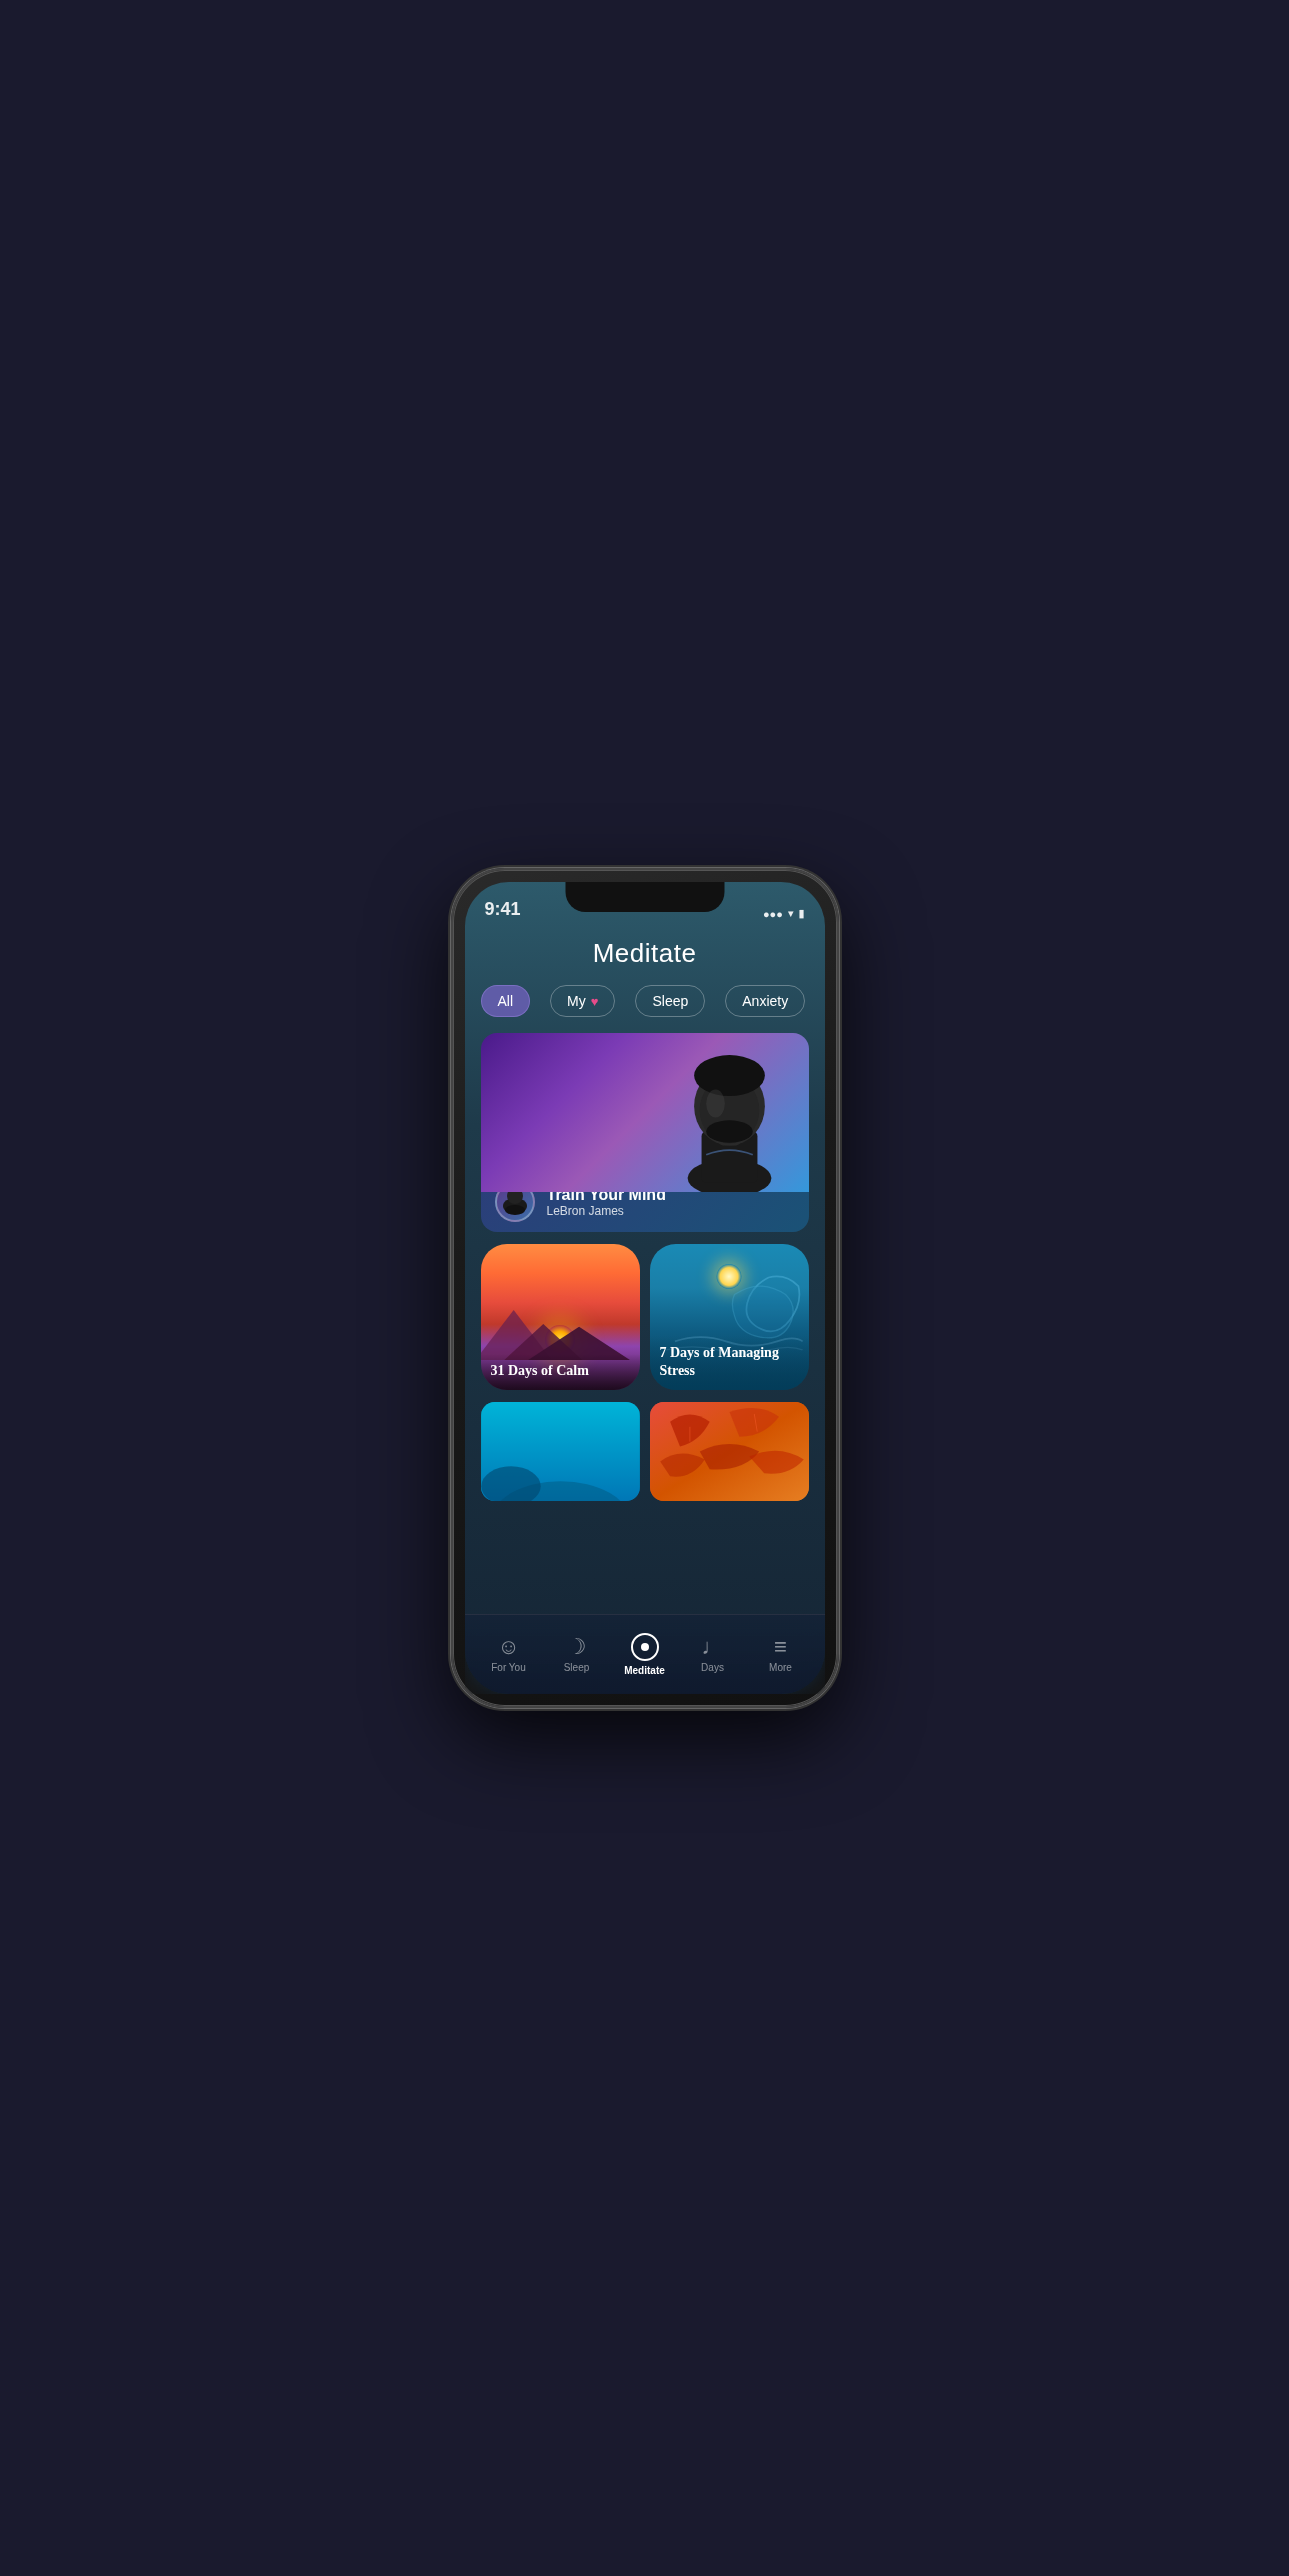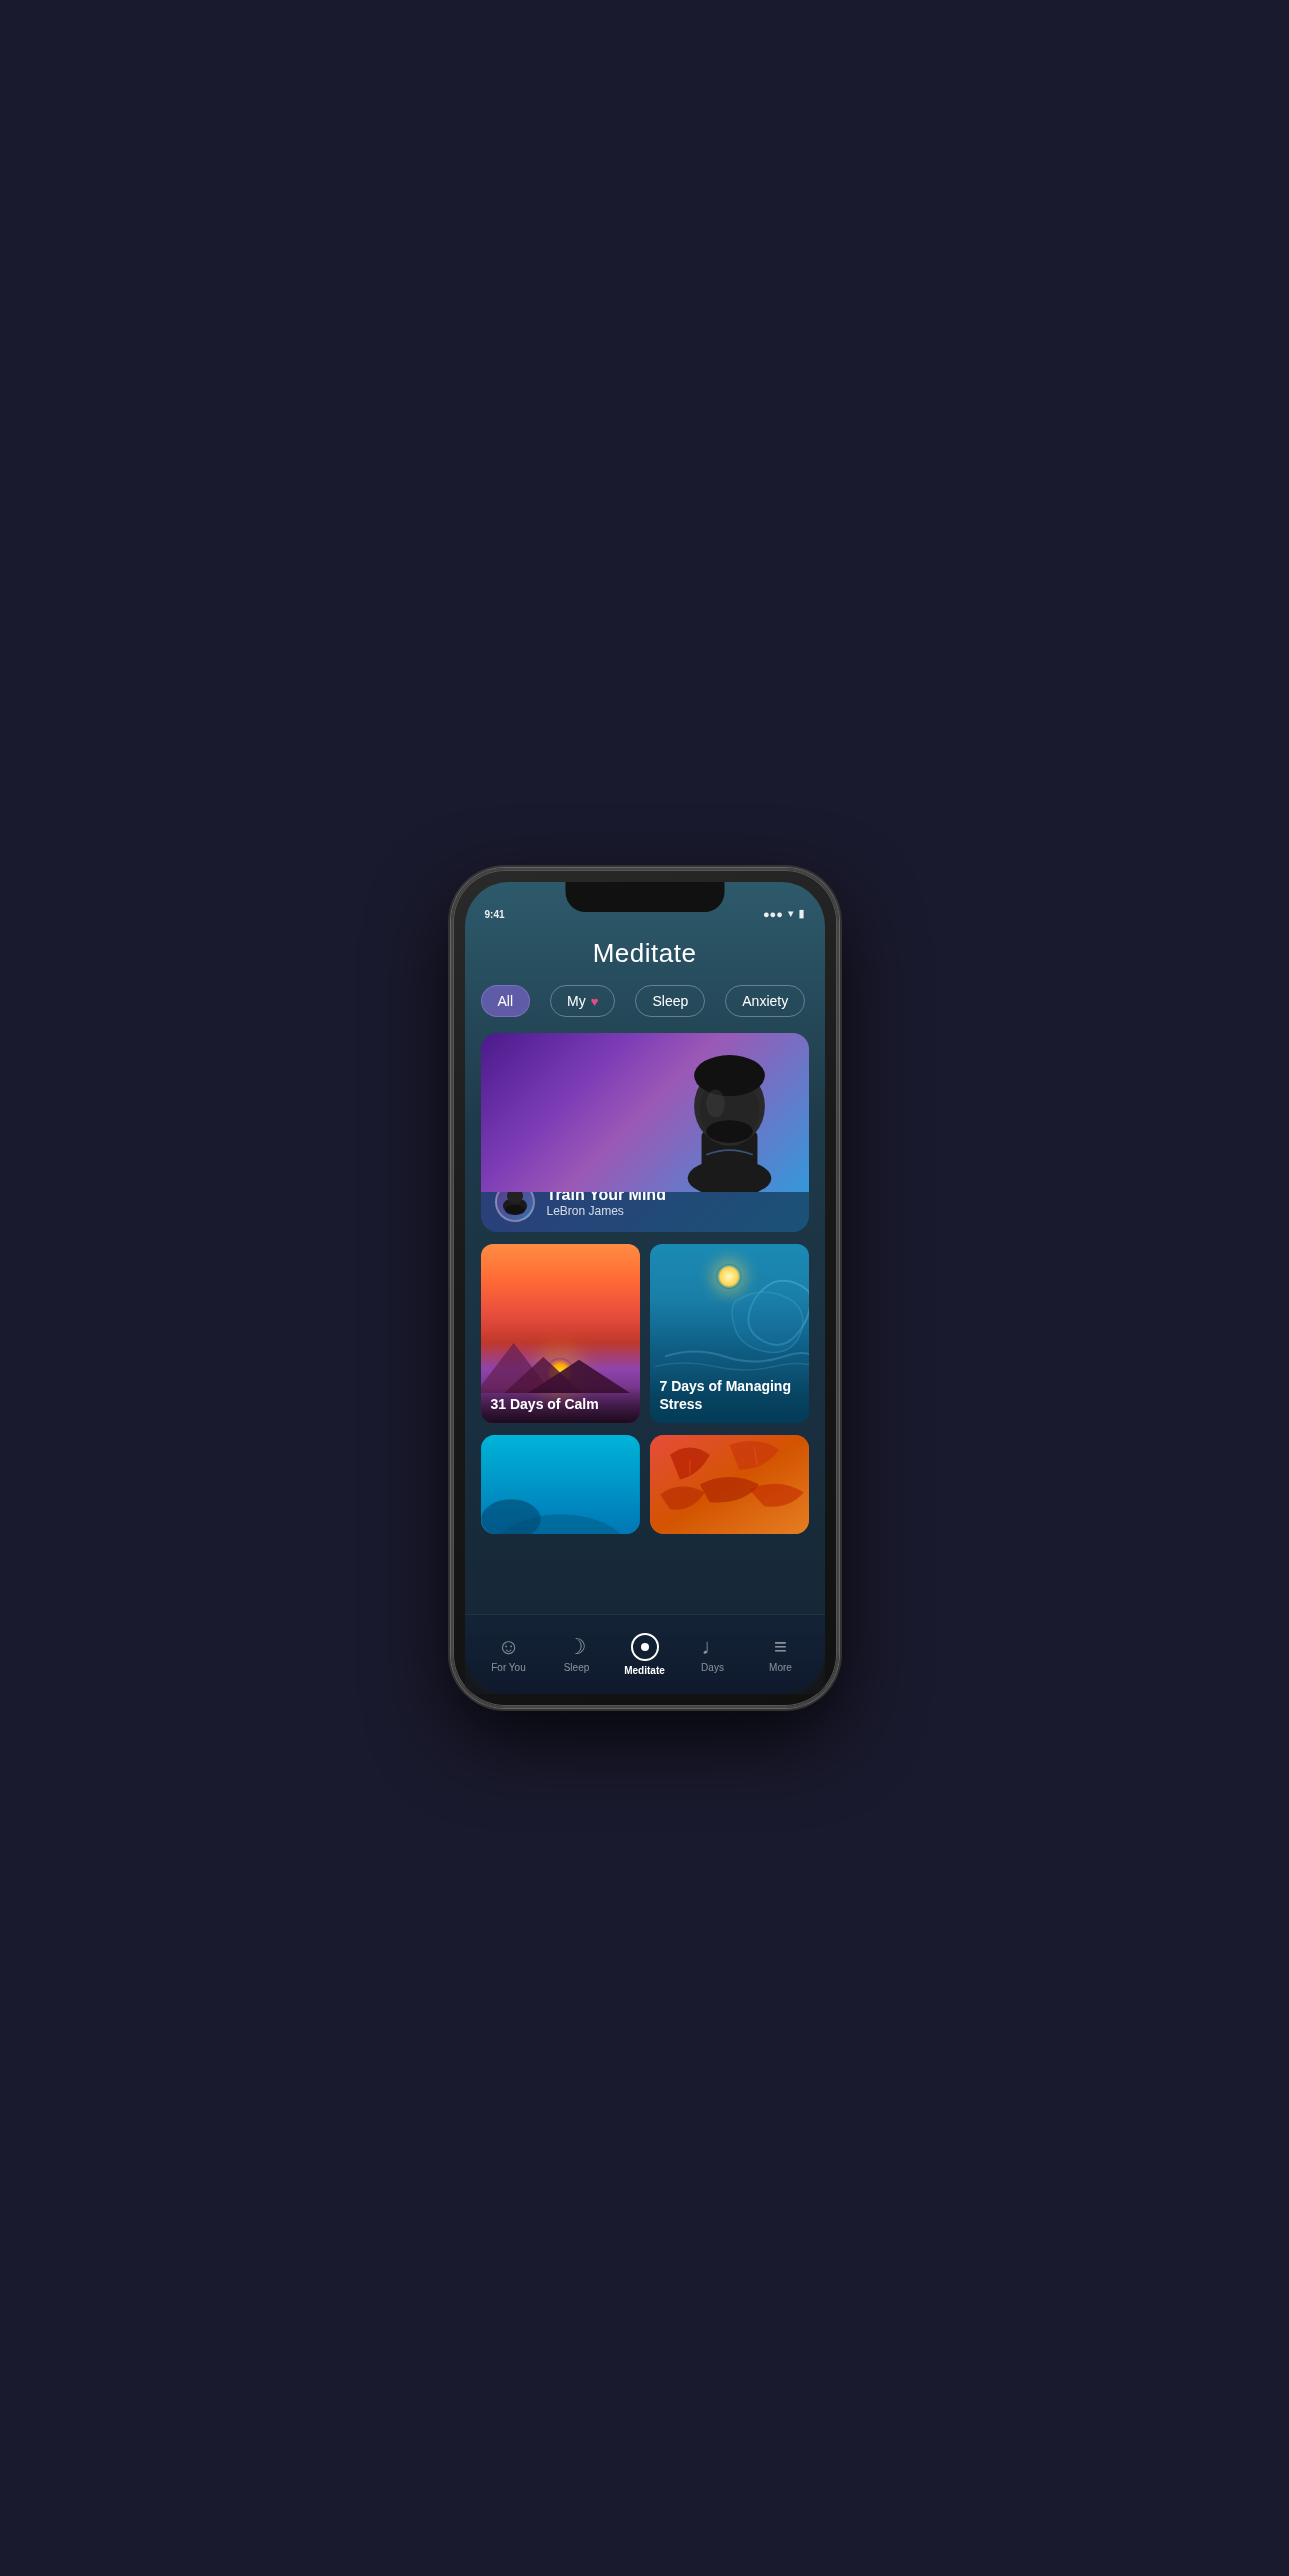--- a/index.html
+++ b/index.html
@@ -62,21 +62,21 @@
       height: 44px;
       display: flex;
       justify-content: space-between;
       align-items: flex-end;
       padding: 0 20px 6px;
       position: relative;
       z-index: 10;
     }
 
     .status-time {
-      font-size: 10px;
+      font-size: 18px;
       font-weight: 600;
       color: rgba(255,255,255,0.9);
     }
     .status-icons {
       display: flex;
       gap: 5px;
       align-items: center;
     }
     .status-icon { font-size: 11px; color: rgba(255,255,255,0.9); }
 
@@ -201,25 +201,26 @@
     }
 
     
     .small-cards-row {
       display: flex;
       gap: 10px;
     }
 
     .small-card {
       flex: 1;
-      border-radius: 12px;
+      border-radius: 26px;
       overflow: hidden;
       position: relative;
-      height: 179px;
+      height: 146px;
       cursor: pointer;
+      font-family: Liberation Serif, serif;
     }
 
     .small-card-image {
       width: 100%;
       height: 100%;
       position: absolute;
       top: 0;
       left: 0;
     }
 

